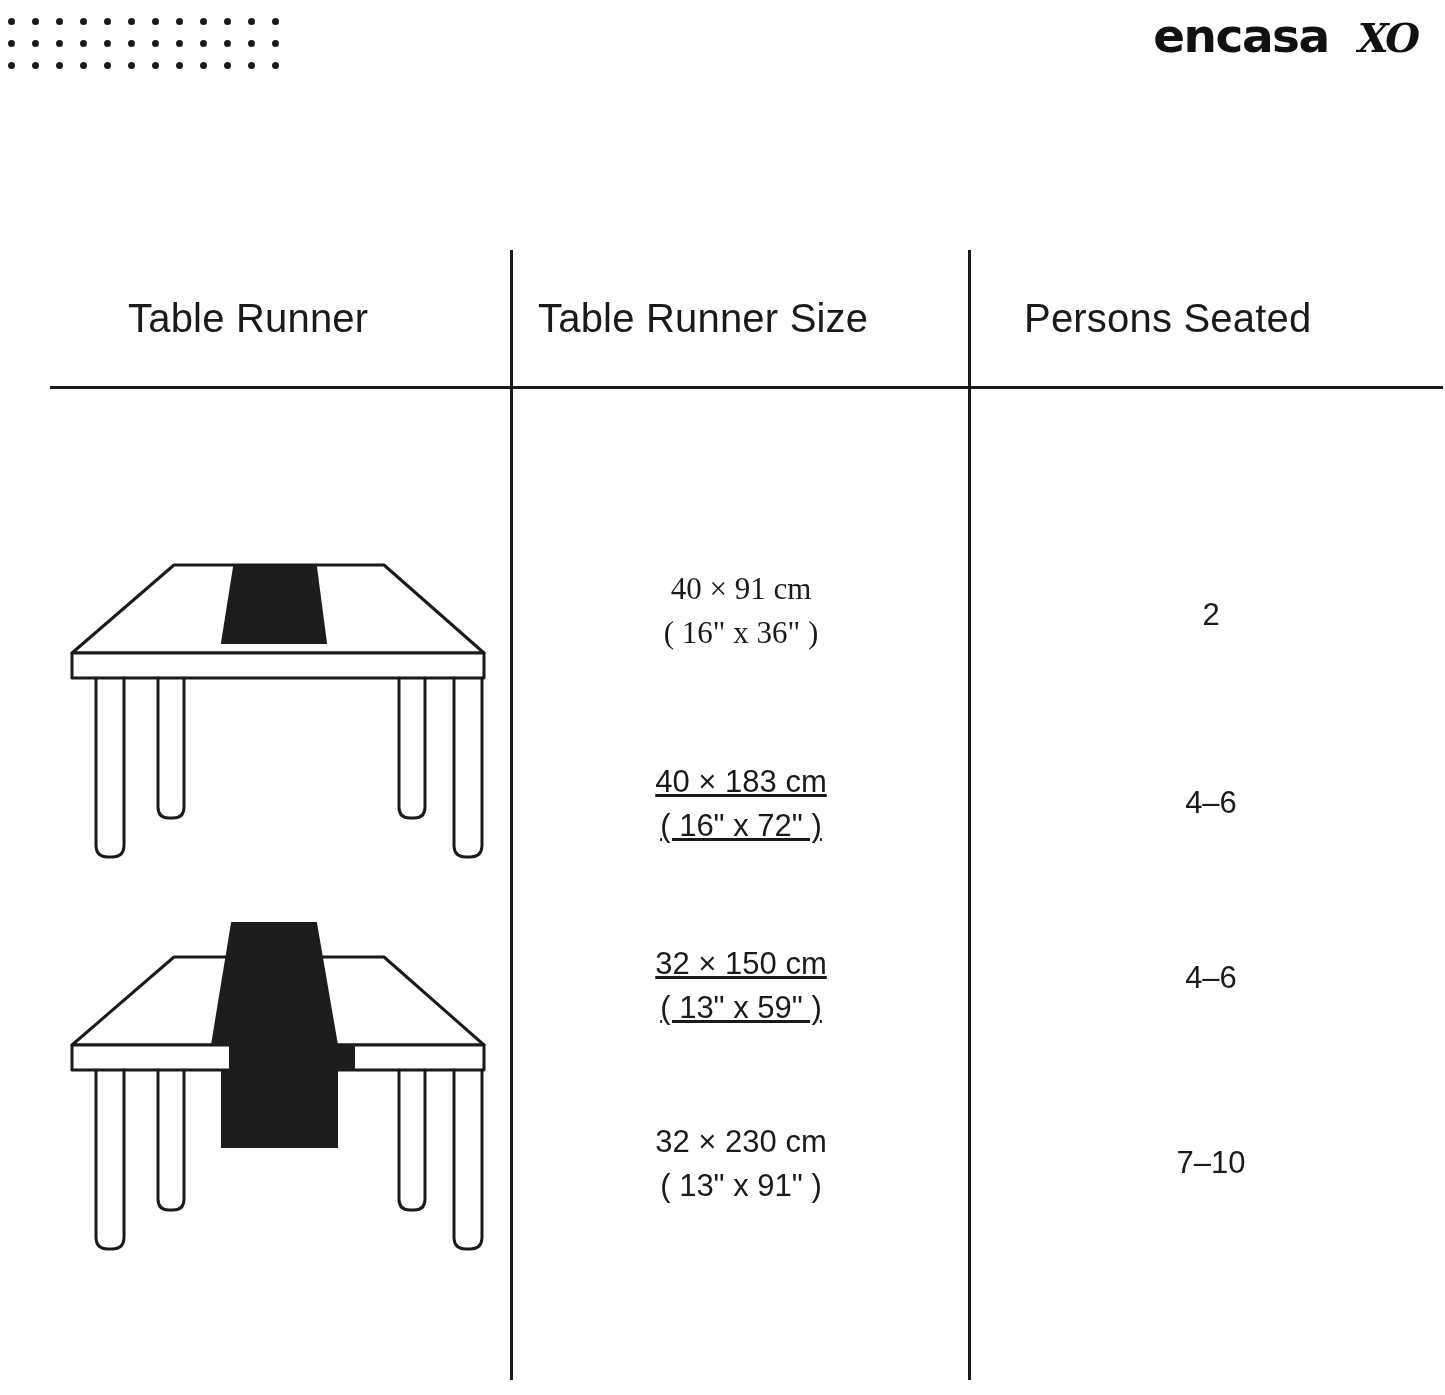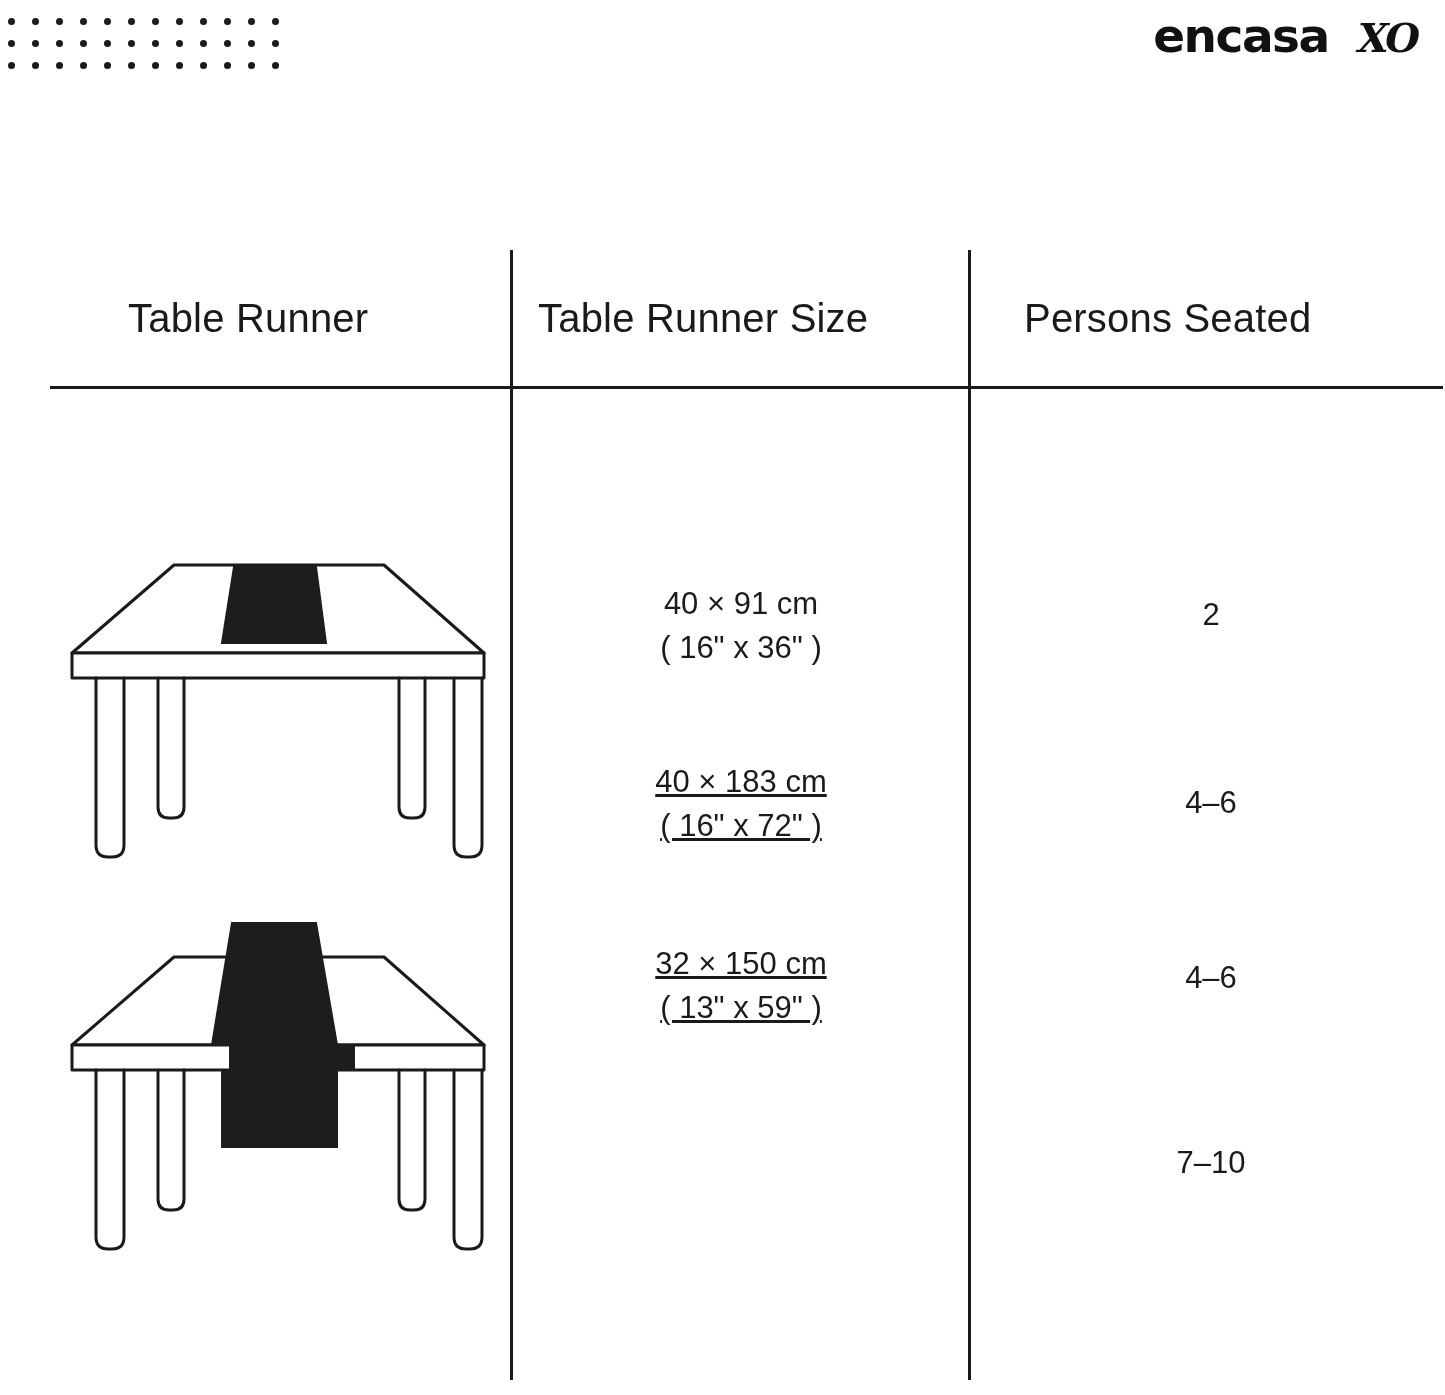--- a/index.html
+++ b/index.html
@@ -104,21 +104,21 @@
     width: 440px;
     left: 497px;
     text-align: center;
     font-size: 31px;
     line-height: 44px;
     color: #1a1a1a;
   }
   .size-cell .cm { display: block; }
   .size-cell .inch { display: block; }
 
-  .size-1 { top: 582px; }
+  .size-1 { top: 567px; font-family: Liberation Serif, serif; }
   .size-2 { top: 760px; text-decoration: underline; }
   .size-3 { top: 942px; text-decoration: underline; }
   .size-4 { top: 1120px; }
 
   
   .persons-cell {
     position: absolute;
     width: 470px;
     left: 952px;
     text-align: center;
@@ -233,19 +233,23 @@
     <span class="inch">( 16" x 36" )</span>
   </div>
   <div class="size-cell size-2">
     <span class="cm">40 × 183 cm</span>
     <span class="inch">( 16" x 72" )</span>
   </div>
   <div class="size-cell size-3">
     <span class="cm">32 × 150 cm</span>
     <span class="inch">( 13" x 59" )</span>
   </div>
+  <div class="size-cell size-4">
+    <span class="cm">32 × 230 cm</span>
+    <span class="inch">( 13" x 91" )</span>
+  </div>
 
   <div class="persons-cell p-1">2</div>
   <div class="persons-cell p-2">4–6</div>
   <div class="persons-cell p-3">4–6</div>
   <div class="persons-cell p-4">7–10</div>
 
 </div>
 
 </body></html>

